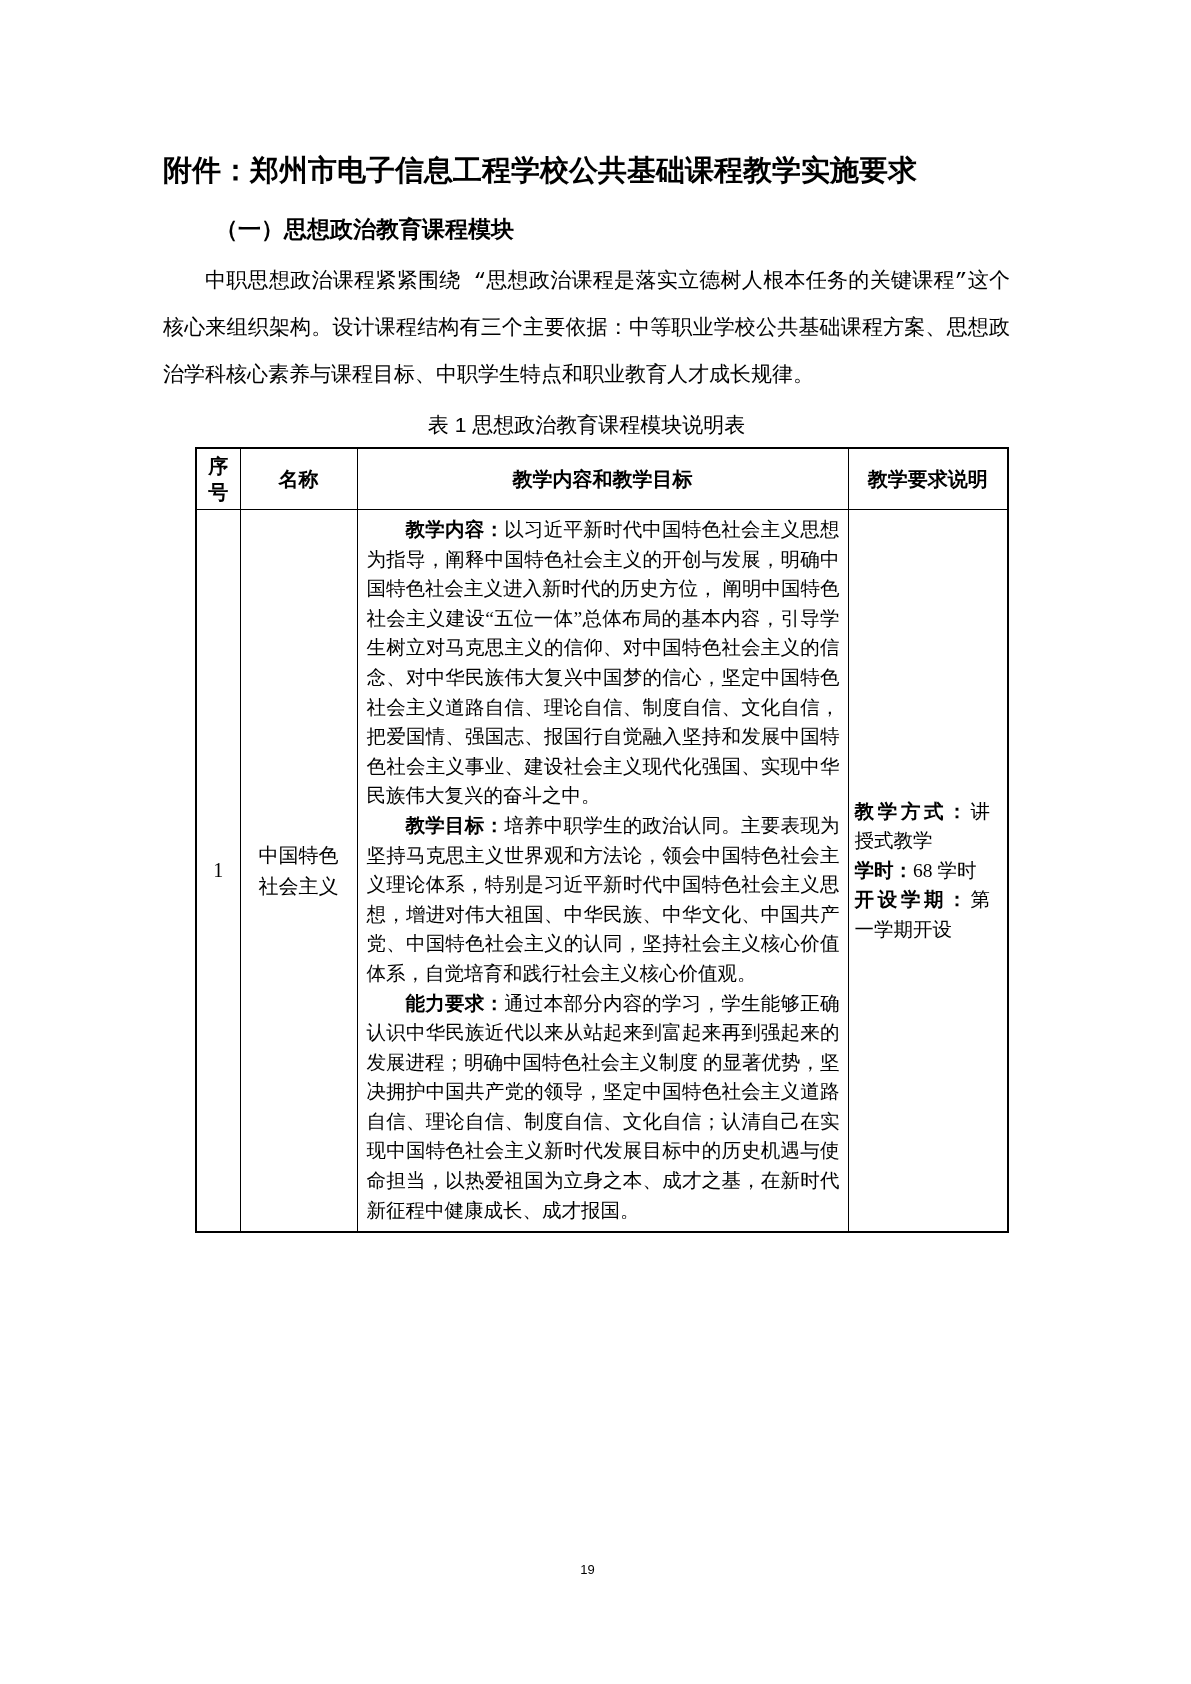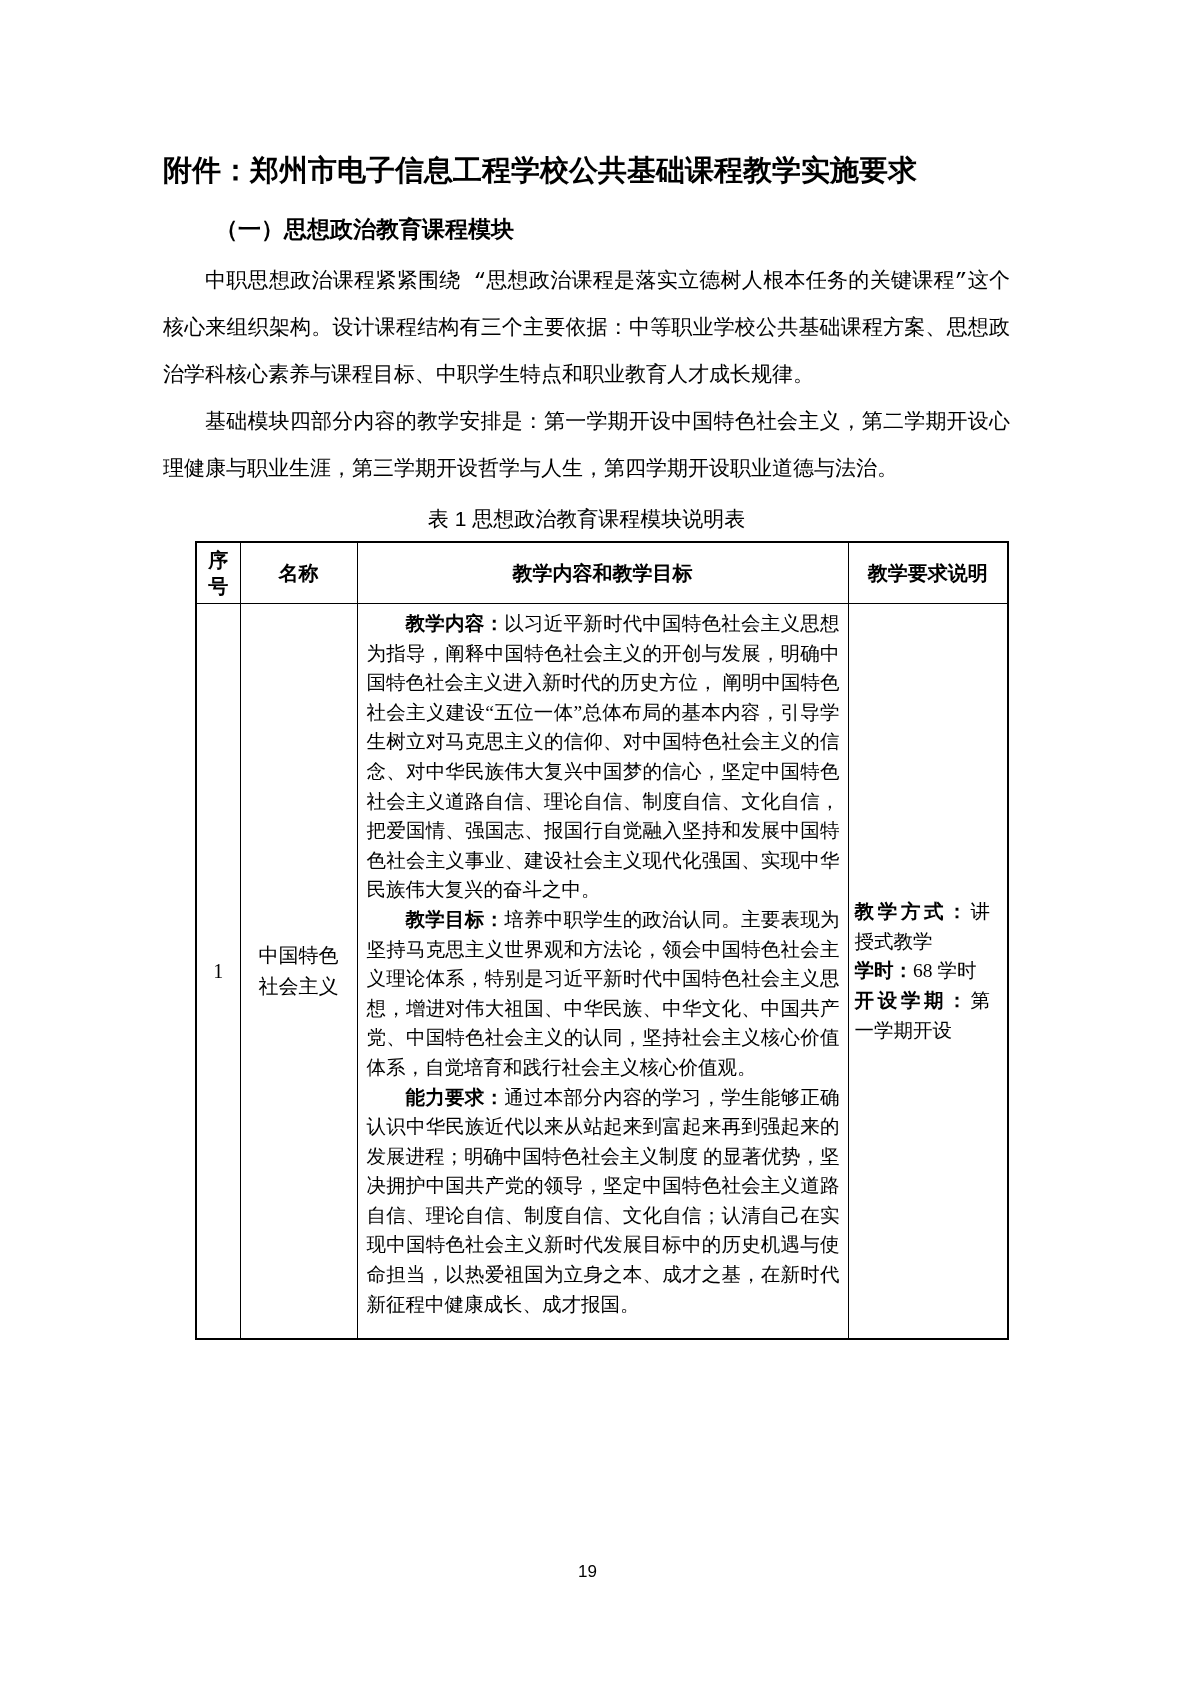--- a/index.html
+++ b/index.html
@@ -77,55 +77,54 @@
     vertical-align:middle;
     font-size:20px;
     line-height:31px;
     padding:0 13px;
   }
   .cell-content {
     vertical-align:top;
     font-size:19.5px;
     line-height:29.6px;
     text-align:justify;
-    padding:5px 8px 19px 9px;
+    padding:5px 8px 6px 9px;
   }
   .cell-content p { margin:0; text-indent:39px; }
   .cell-content strong, .cell-req strong {
     font-family:"Liberation Sans", sans-serif;
     font-weight:bold;
   }
   .cell-req {
     vertical-align:middle;
     font-size:19.5px;
     line-height:29.6px;
     text-align:justify;
     padding:4px 17px 4px 6px;
   }
   .cell-req p { margin:0; }
   .page-number {
     position:absolute;
     left:0; right:16px;
     top:1562px;
     text-align:center;
     font-family:"Liberation Sans", sans-serif;
-    font-size:17px;
+    font-size:13px;
   }
 </style>
 </head>
 <body>
 
 <div class="page">
 
   <h1 class="doc-title">附件：郑州市电子信息工程学校公共基础课程教学实施要求</h1>
 
   <h2 class="section-heading">（一）思想政治教育课程模块</h2>
 
   <p class="body-para first">中职思想政治课程紧紧围绕 “思想政治课程是落实立德树人根本任务的关键课程”这个核心来组织架构。设计课程结构有三个主要依据：中等职业学校公共基础课程方案、思想政治学科核心素养与课程目标、中职学生特点和职业教育人才成长规律。</p>
-  <p class="body-para">基础模块四部分内容的教学安排是：第一学期开设中国特色社会主义，第二学期开设心理健康与职业生涯，第三学期开设哲学与人生，第四学期开设职业道德与法治。</p>
 
   <div class="table-caption">表 1 思想政治教育课程模块说明表</div>
 
   <table class="module-table">
     <colgroup>
       <col style="width:44px">
       <col style="width:117px">
       <col style="width:491px">
       <col style="width:160px">
     </colgroup>

